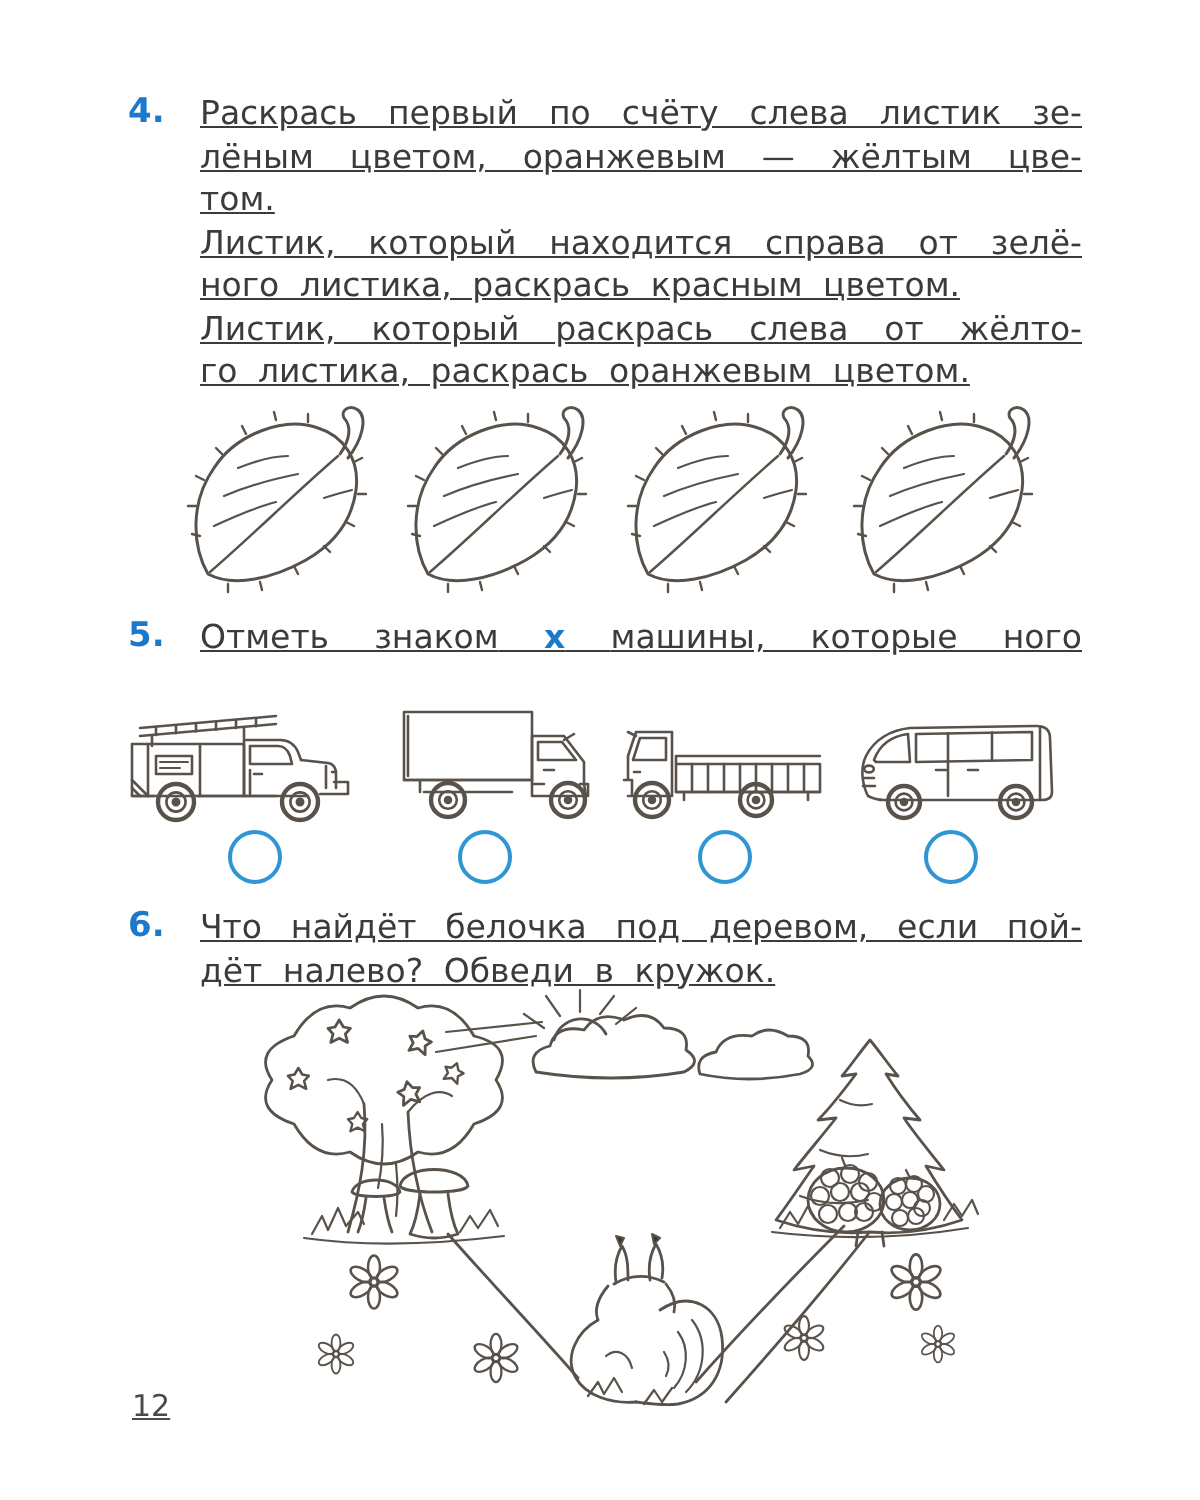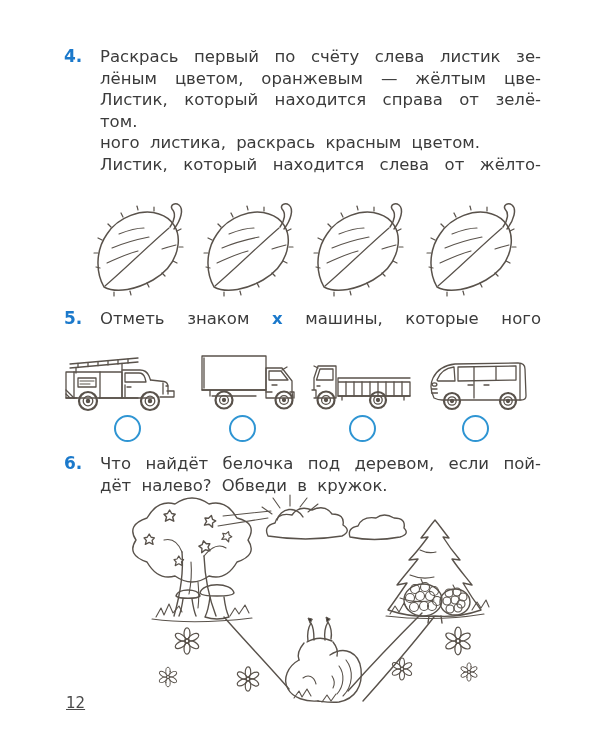--- a/index.html
+++ b/index.html
@@ -6,45 +6,46 @@
   .page{
     position:relative;width:600px;height:750px;background:#ffffff;
     font-family:"DejaVu Sans","Liberation Sans",sans-serif;
     color:#3b3b3b;overflow:hidden;
   }
   .task-num{
     position:absolute;left:64px;width:32px;text-align:left;
     font-size:17px;font-weight:bold;color:#1b79cb;
   }
   .task-text{position:absolute;left:100px;width:441px;font-size:16.5px;color:#3b3b3b;}
-  .tline{display:block;height:21.5px;line-height:21.5px;white-space:nowrap;overflow:visible;}
+  .tline{display:block;height:21.5px;line-height:21.5px;white-space:nowrap;overflow:visible;text-decoration:underline;}
   .jl{white-space:normal;text-align:justify;text-align-last:justify;}
   .ws{word-spacing:5px;}
   .xmark{color:#1b79cb;font-weight:bold;}
   .figure{position:absolute;}
   .answer-circle{
     position:absolute;top:415px;width:27px;height:27px;border-radius:50%;
     border:2px solid #2f95d3;background:transparent;box-sizing:border-box;
   }
   .page-num{position:absolute;left:66px;top:694px;font-size:15px;color:#4a4a4a;text-decoration:underline;}
   svg{display:block;}
 </style>
 </head>
 <body>
 
 <div class="page">
 
   <div class="task-num" style="top:46px">4.</div>
   <div class="task-text" style="top:46px">
     <span class="tline jl">Раскрась первый по счёту слева листик зе-</span>
     <span class="tline jl">лёным цветом, оранжевым — жёлтым цве-</span>
+    <span class="tline">том.</span>
     <span class="tline jl">Листик, который находится справа от зелё-</span>
-    <span class="tline">том.</span>
     <span class="tline ws">ного листика, раскрась красным цветом.</span>
-    <span class="tline jl">Листик, который находится слева от жёлто-</span>
+    <span class="tline jl">Листик, который раскрась слева от жёлто-</span>
+    <span class="tline ws">го листика, раскрась оранжевым цветом.</span>
   </div>
 
   <svg class="figure" style="left:60px;top:198px" width="480" height="104" viewBox="0 0 480 104" stroke="#59524b" fill="none" stroke-width="1.5" stroke-linecap="round" stroke-linejoin="round">
     <defs>
       <g id="leaf">
         <path d="M12,86 C4,72 3,50 15,33 C26,16 50,7 67,13 C80,17 88,29 86,44 C84,59 75,71 61,79 C45,88 25,93 12,86 Z"></path>
         <path d="M78,26 C83,19 84,12 80,8 C78,4 83,1 87,4 C92,8 89,19 82,28"></path>
         <path d="M13,85 C35,66 55,46 77,27" stroke-width="1.2"></path>
         <path d="M20,47 C34,41 47,38 57,36" stroke-width="1.1"></path>
         <path d="M27,33 C37,29 46,27 52,27" stroke-width="1.1"></path>

